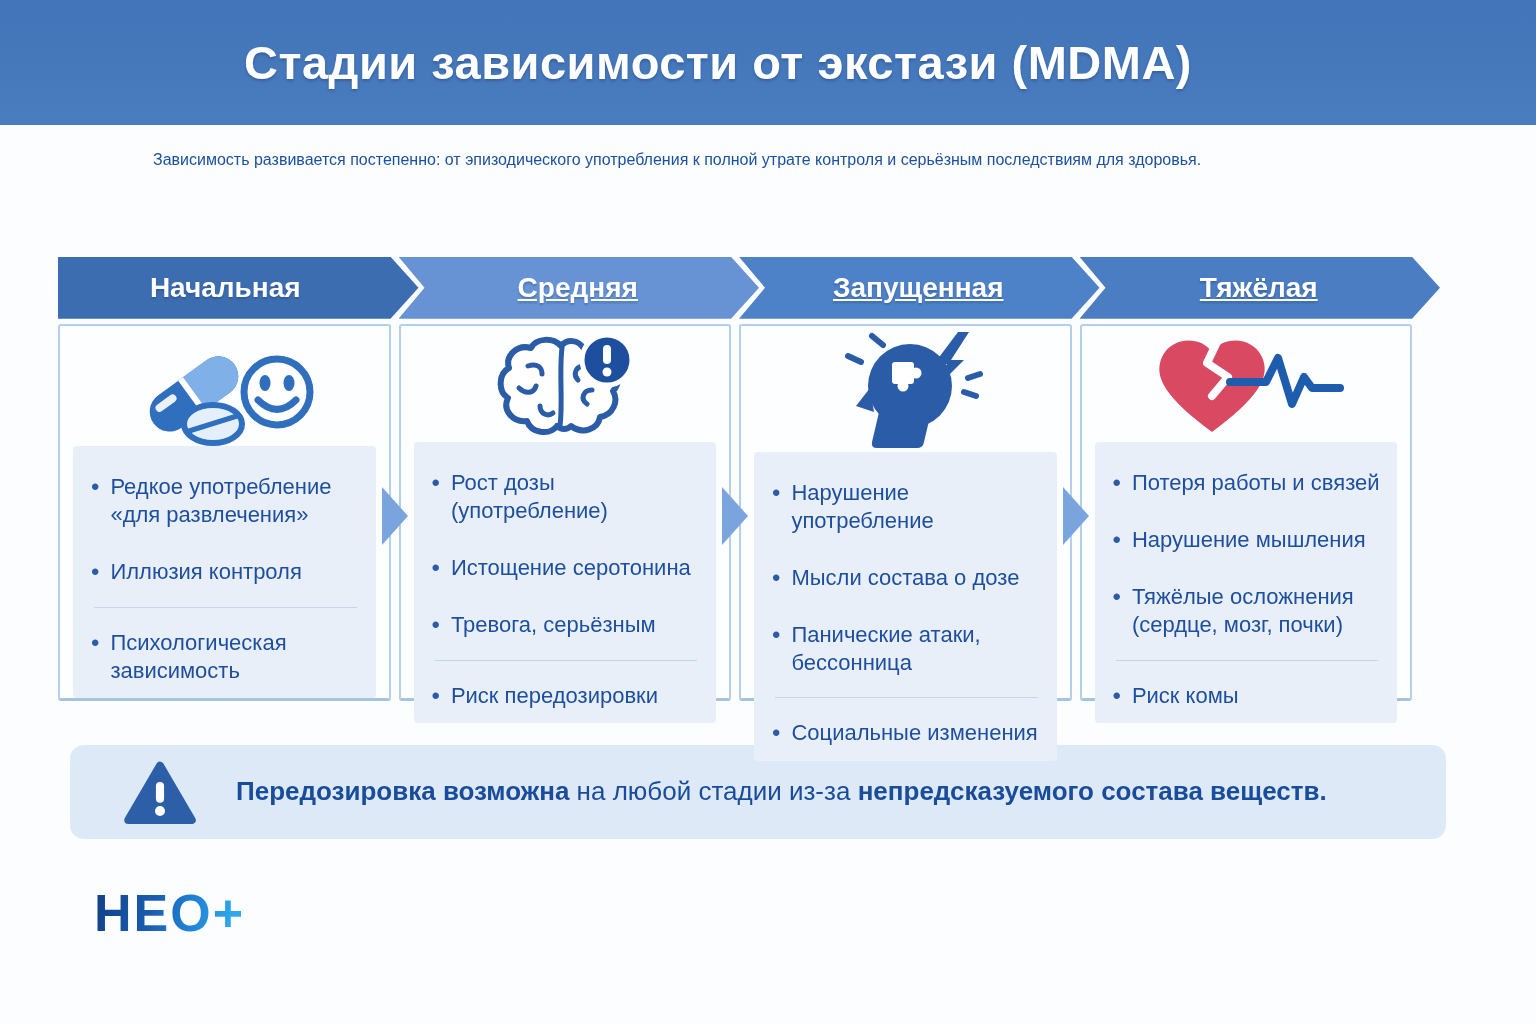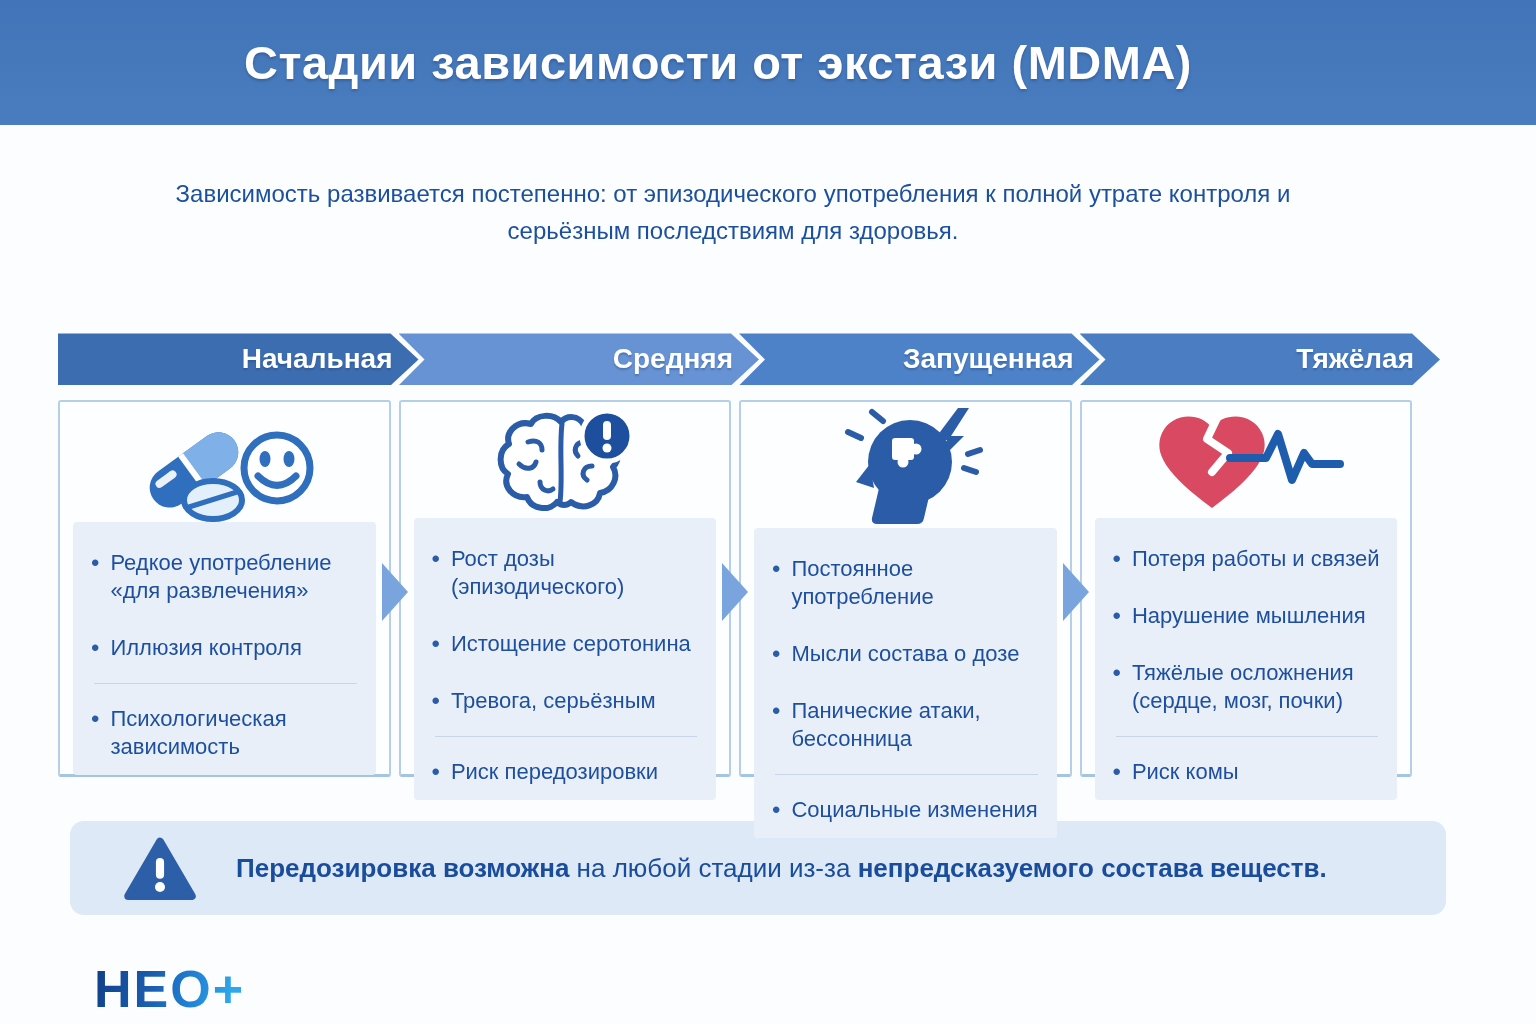--- a/index.html
+++ b/index.html
@@ -13,39 +13,40 @@
     height:125px;
     background:linear-gradient(180deg,var(--header-bg) 0%,#4a7dbf 100%);
     display:flex;align-items:center;justify-content:center;
     padding-right:100px;
   }
   .banner h1{
     margin:16px;color:#fff;font-size:47px;font-weight:700;letter-spacing:.5px;
     text-shadow:0 2px 3px rgba(20,50,100,.35);
   }
   .subtitle{
-    margin:50px auto 0 auto;max-width:1160px;padding-right:70px;
-    text-align:center;color:var(--subtitle-text);
-    font-size:24px;line-height:1.55;font-weight:500;
+    margin:23px auto 0 auto;max-width:1160px;padding-right:70px;
+    color:var(--subtitle-text);
+    font-size:16px;line-height:1.55;font-weight:500;
   }
   
   .stages{position:relative;width:1354px;margin:84px 0 0 58px;}
   .chevrons,.cards{display:grid;grid-template-columns:repeat(4,1fr);gap:8px;}
   .chevrons{height:62px;}
   .chevron{
-    height:52px;width:calc(100% + 28px);
-    display:flex;align-items:center;justify-content:flex-end;
+    height:62px;width:calc(100% + 28px);
+    display:flex;align-items:center;justify-content:center;
     padding-right:26px;box-sizing:border-box;
     clip-path:polygon(0 0,calc(100% - 28px) 0,100% 50%,calc(100% - 28px) 100%,0 100%);
     color:#fff;font-size:28px;font-weight:700;
     text-shadow:0 2px 2px rgba(20,50,100,.3);
   }
   .chevron.notched{
     clip-path:polygon(0 0,calc(100% - 28px) 0,100% 50%,calc(100% - 28px) 100%,0 100%,26px 50%);
     padding-left:24px;
+    text-decoration:underline;
   }
   .cards{margin-top:5px;}
   .card{
     height:377px;box-sizing:border-box;
     background:#fdfeff;
     border:2px solid var(--card-border);
     border-bottom:3px solid #a5c4e2;
     border-radius:3px;
     display:flex;flex-direction:column;
   }
@@ -162,21 +163,21 @@
     <path d="M92 36 c-7 2 -9 9 -4 14" stroke="#2a5ca8" stroke-width="5" fill="none" stroke-linecap="round"></path>
     <path d="M102 60 c-9 0 -12 9 -5 14" stroke="#2a5ca8" stroke-width="5" fill="none" stroke-linecap="round"></path>
     <circle cx="117" cy="30" r="25" fill="#1d4f9e" stroke="#fff" stroke-width="5"></circle>
     <rect x="113" y="15" width="8" height="19" rx="4" fill="#fff"></rect>
     <circle cx="117" cy="42" r="4.5" fill="#fff"></circle>
   </svg>
           </div>
           <div class="panel">
             <div class="stage-item">
               <span class="bullet">•</span>
-              <span>Рост дозы (эпизодического)</span>
+              <span>Рост дозы (употребление)</span>
             </div>
             <div class="stage-item">
               <span class="bullet">•</span>
               <span>Истощение серотонина</span>
             </div>
             <div class="stage-item">
               <span class="bullet">•</span>
               <span>Тревога, серьёзным</span>
             </div>
             <div class="list-divider"></div>
@@ -200,21 +201,21 @@
     <circle cx="77" cy="56" r="5.5" fill="#fff"></circle>
     <path d="M46 6 L57 15" stroke="#2a5ca8" stroke-width="6" stroke-linecap="round"></path>
     <path d="M22 26 L35 32" stroke="#2a5ca8" stroke-width="6" stroke-linecap="round"></path>
     <path d="M142 48 L154 44" stroke="#2a5ca8" stroke-width="6" stroke-linecap="round"></path>
     <path d="M138 62 L150 66" stroke="#2a5ca8" stroke-width="6" stroke-linecap="round"></path>
   </svg>
           </div>
           <div class="panel">
             <div class="stage-item">
               <span class="bullet">•</span>
-              <span>Постоянное употребление</span>
+              <span>Нарушение употребление</span>
             </div>
             <div class="stage-item">
               <span class="bullet">•</span>
               <span>Мысли состава о дозе</span>
             </div>
             <div class="stage-item">
               <span class="bullet">•</span>
               <span>Панические атаки, бессонница</span>
             </div>
             <div class="list-divider"></div>

